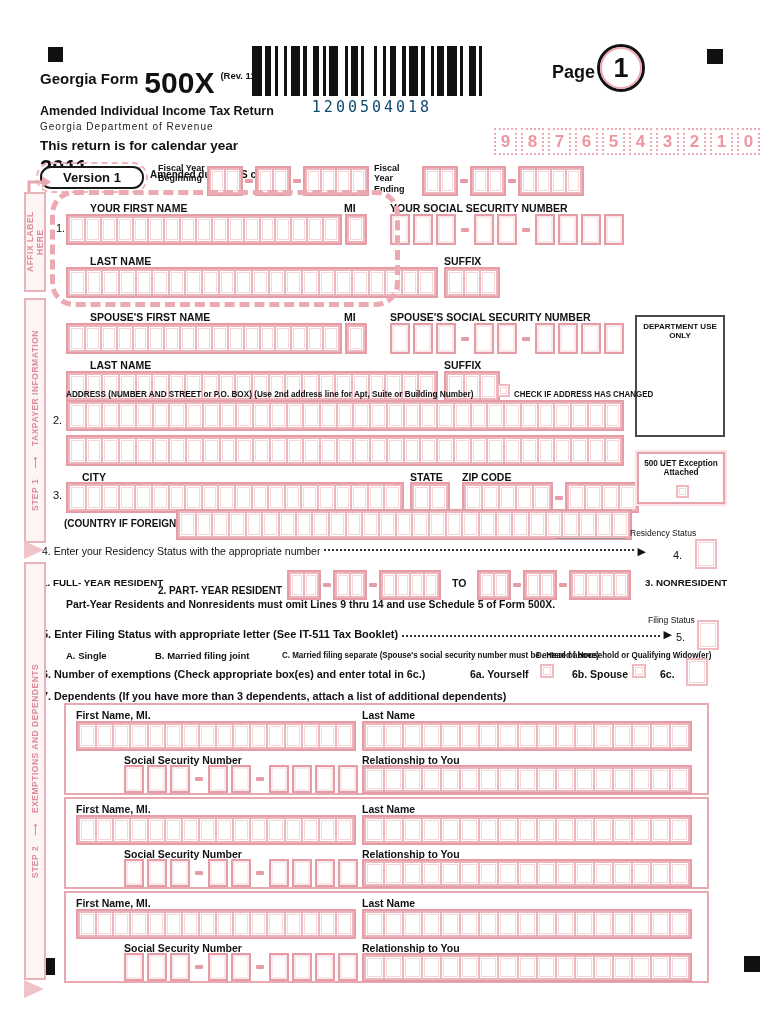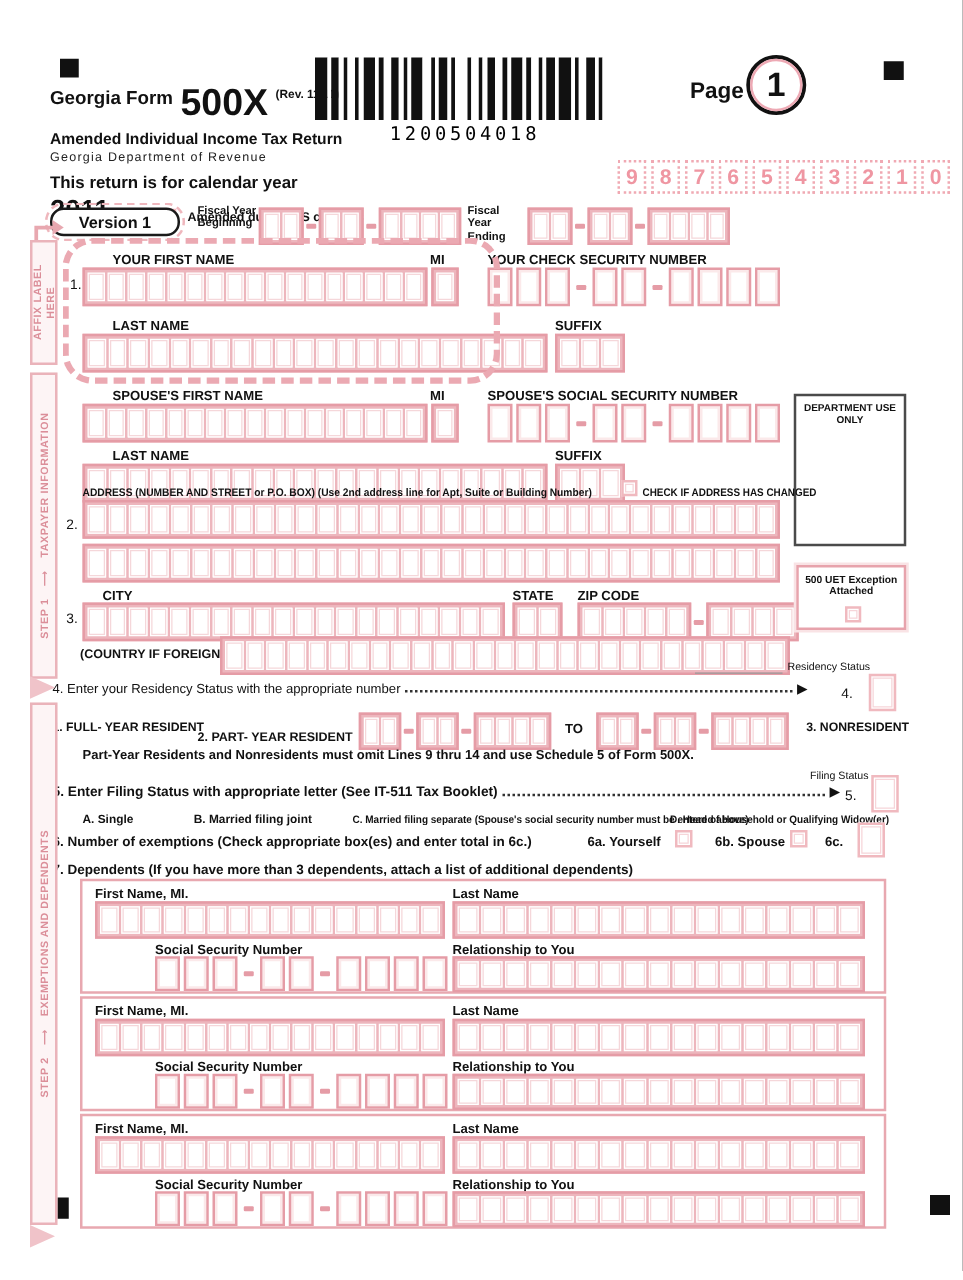--- a/index.html
+++ b/index.html
@@ -112,21 +112,21 @@
       <div style="width: 3.2px; background: rgb(255, 255, 255); flex: 0 0 auto;"></div>
       <div style="width: 9.6px; background: rgb(17, 17, 17); flex: 0 0 auto;"></div>
       <div style="width: 3.2px; background: rgb(255, 255, 255); flex: 0 0 auto;"></div>
       <div style="width: 3.2px; background: rgb(17, 17, 17); flex: 0 0 auto;"></div>
       <div style="width: 6.4px; background: rgb(255, 255, 255); flex: 0 0 auto;"></div>
       <div style="width: 6.4px; background: rgb(17, 17, 17); flex: 0 0 auto;"></div>
       <div style="width: 3.2px; background: rgb(255, 255, 255); flex: 0 0 auto;"></div>
       <div style="width: 3.2px; background: rgb(17, 17, 17); flex: 0 0 auto;"></div>
       <div style="width: 9.6px; background: rgb(255, 255, 255); flex: 0 0 auto;"></div>
     </div>
-  <div class="abs" style="left:243px;top:98px;width:258px;text-align:center;font-family:'DejaVu Sans Mono',monospace;font-size:15px;letter-spacing:3px;color:#000000;">1200504018</div>
+  <div class="abs" style="left:243px;top:98px;width:258px;text-align:center;font-family:'DejaVu Sans Mono',monospace;font-size:15px;letter-spacing:3px;color:#0c4a6e;">1200504018</div>
 
   <div class="abs b" style="left:552px;top:62px;font-size:18px;">Page</div>
   <div class="pagecircle">
       <span>1</span>
     </div>
 
   <div class="digitrow">
       <div class="digitbox">9</div>
       <div class="digitbox">8</div>
       <div class="digitbox">7</div>
@@ -199,21 +199,21 @@
       <div class="cell"></div>
       <div class="cell"></div>
       <div class="cell"></div>
       <div class="cell"></div>
       <div class="cell"></div>
     </div>
   <div class="lbl" style="left:344px;top:202px;">MI</div>
   <div class="comb abs z2" style="left:345px;top:214px;width:22px;">
       <div class="cell"></div>
     </div>
-  <div class="lbl" style="left:390px;top:202px;">YOUR CHECK SECURITY NUMBER</div>
+  <div class="lbl" style="left:390px;top:202px;">YOUR SOCIAL SECURITY NUMBER</div>
   <div class="bgroup" style="left:390px;top:214px;">
       <div class="sbox"></div>
       <div class="sbox"></div>
       <div class="sbox"></div>
       <div class="hyph"></div>
       <div class="sbox"></div>
       <div class="sbox"></div>
       <div class="hyph"></div>
       <div class="sbox"></div>
       <div class="sbox"></div>
@@ -478,21 +478,21 @@
       <div class="cell"></div>
       <div class="cell"></div>
       <div class="cell"></div>
       <div class="cell"></div>
       <div class="cell"></div>
       <div class="cell"></div>
     </div>
 
   <div class="abs" style="left:556px;top:538px;width:70px;border-top:1px solid #999;"></div>
   <div class="abs" style="left:630px;top:528px;font-size:8.5px;">Residency Status</div>
-  <div class="abs" style="left:42px;top:545px;width:604px;display:flex;align-items:flex-end;font-size:10.5px;">
+  <div class="abs" style="left:42px;top:545px;width:604px;display:flex;align-items:center;font-size:10.5px;">
     <span>4.  Enter your Residency Status with the appropriate number</span>
     <div class="leader"></div>
     <span class="tri">▶</span>
   </div>
   <div class="vnum" style="left:673px;top:549px;">4.</div>
   <div class="ansbox" style="left:695px;top:539px;"></div>
 
   <div class="lbl" style="left:42px;top:577px;font-size:9.8px;">1. FULL- YEAR RESIDENT</div>
   <div class="lbl" style="left:158px;top:585px;font-size:10px;">2. PART- YEAR RESIDENT</div>
   <div class="dgroup" style="left:287px;top:570px;">

